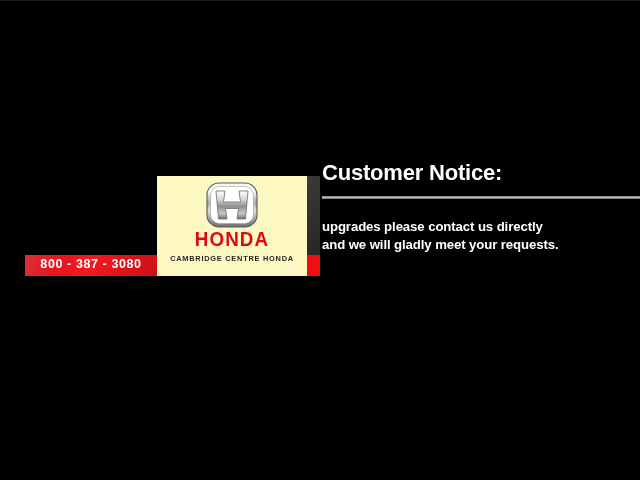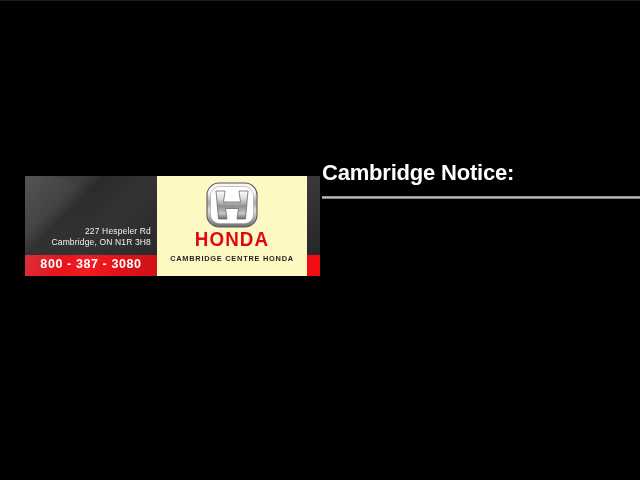--- a/index.html
+++ b/index.html
@@ -171,25 +171,20 @@
 </style>
 </head>
 <body>
 
 <div id="stage">
 
   <div id="top-hairline"></div>
 
   <div id="dealer-banner">
 
-    <div class="banner-dark">
-      <div class="sheen"></div>
-      <div class="addr" id="addr-line1">227 Hespeler Rd</div>
-      <div class="addr" id="addr-line2">Cambridge, ON N1R 3H8</div>
-    </div>
 
     <div class="banner-redbar">
       <div class="sheen"></div>
       <div id="phone-number">800 - 387 - 3080</div>
     </div>
 
     <div class="banner-white">
       <svg id="honda-emblem" viewBox="0 0 104 92">
         <defs>
           <linearGradient id="chromeOuter" x1="0" y1="0" x2="0" y2="1">
@@ -213,19 +208,21 @@
       </svg>
       <div id="honda-wordmark">HONDA</div>
       <div id="dealer-name">CAMBRIDGE CENTRE HONDA</div>
     </div>
 
     <div class="banner-edge-dark"></div>
     <div class="banner-edge-red"></div>
   </div>
 
   <div id="notice-panel">
-    <h1 id="notice-title">Cambridge Notice:</h1>
+    <h1 id="notice-title">Customer Notice:</h1>
     <div id="notice-divider"></div>
     <div id="notice-body">
+      <div>upgrades please contact us directly</div>
+      <div>and we will gladly meet your requests.</div>
     </div>
   </div>
 
 </div>
 
 </body></html>

